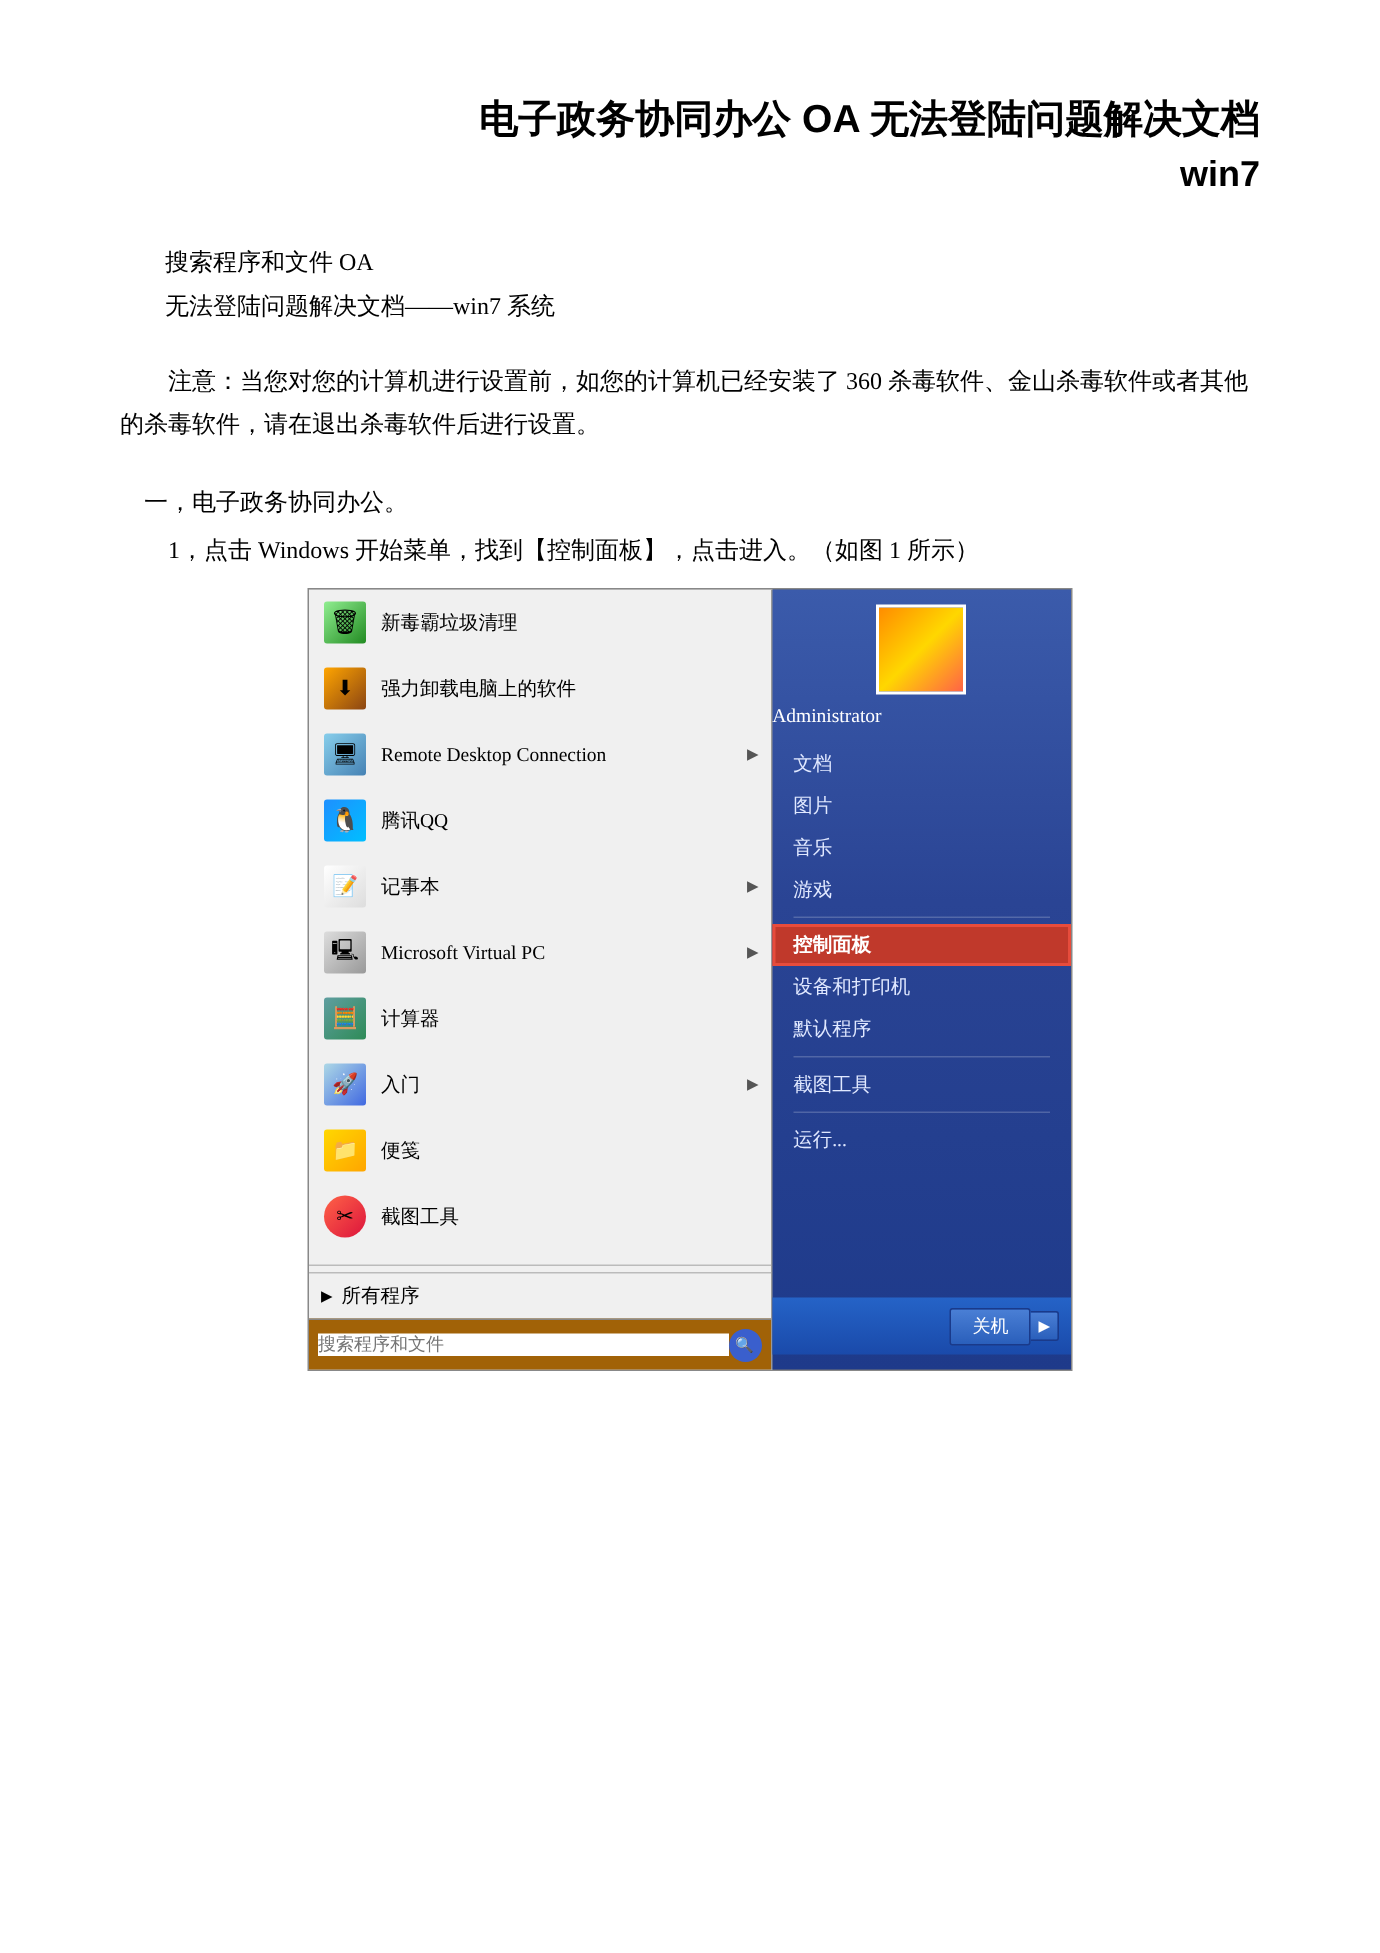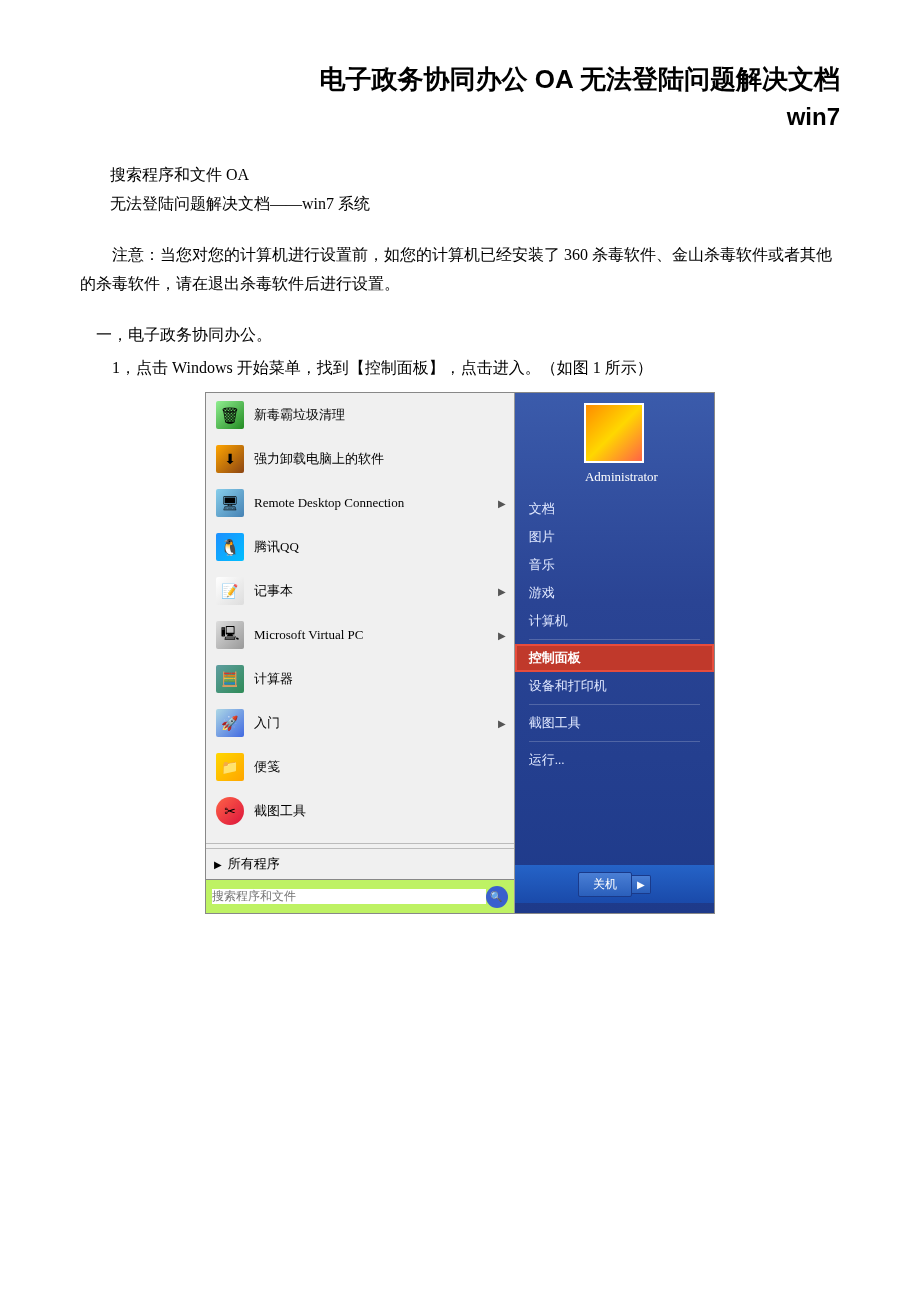--- a/index.html
+++ b/index.html
@@ -111,21 +111,21 @@
       cursor: default;
       border-top: 1px solid #bbb;
     }
     .all-programs .arrow {
       margin-right: 6px;
       font-size: 10px;
     }
     .search-bar {
       display: flex;
       align-items: center;
-      background: #bef264;
+      background: #a16207;
       border-top: 1px solid #888;
       padding: 4px 6px;
       height: 34px;
     }
     .search-bar input {
       flex: 1;
       border: none;
       outline: none;
       font-size: 12px;
       font-family: inherit;
@@ -154,25 +154,23 @@
       padding: 10px 0;
     }
     .user-avatar {
       width: 60px;
       height: 60px;
       margin: 0 auto 6px auto;
       background: linear-gradient(135deg, #ff8c00, #ffd700, #ff6347);
       border: 2px solid #fff;
     }
     .user-name {
-      text-align: center;
       color: #fff;
       font-size: 13px;
       margin-bottom: 10px;
-      margin-left: 14px;
     }
     .right-menu-item {
       display: flex;
       align-items: center;
       padding: 5px 14px;
       color: #e0e8ff;
       font-size: 13px;
       cursor: default;
     }
     .right-menu-item:hover, .right-menu-item.highlighted {
@@ -185,21 +183,21 @@
       font-weight: bold;
       padding: 3px 12px;
     }
     .right-separator {
       height: 1px;
       background: rgba(255,255,255,0.2);
       margin: 4px 14px;
     }
     .shutdown-bar {
       display: flex;
-      justify-content: center;
+      justify-content: flex-end;
       align-items: center;
       background: linear-gradient(to bottom, #2563c7, #1a4aaa);
       padding: 4px 8px;
       height: 38px;
     }
     .shutdown-btn {
       background: linear-gradient(to bottom, #4a7fd5, #2a5fbb);
       border: 1px solid #1a3a8a;
       color: #fff;
       font-size: 12px;
@@ -350,24 +348,24 @@
     </div>
 
     <div class="right-panel">
       <div class="user-avatar"></div>
       <div class="user-name">Administrator</div>
 
       <div class="right-menu-item">文档</div>
       <div class="right-menu-item">图片</div>
       <div class="right-menu-item">音乐</div>
       <div class="right-menu-item">游戏</div>
-      <div class="right-menu-item">计算机</div>
       <div class="right-separator"></div>
       <div class="right-menu-item highlighted">控制面板</div>
       <div class="right-menu-item">设备和打印机</div>
+      <div class="right-menu-item">默认程序</div>
       <div class="right-separator"></div>
       <div class="right-menu-item">截图工具</div>
       <div class="right-separator"></div>
       <div class="right-menu-item">运行...</div>
 
       <div style="flex:1;"></div>
 
       <div class="shutdown-bar">
         <button class="shutdown-btn">关机</button>
         <button class="shutdown-arrow-btn">▶</button>

